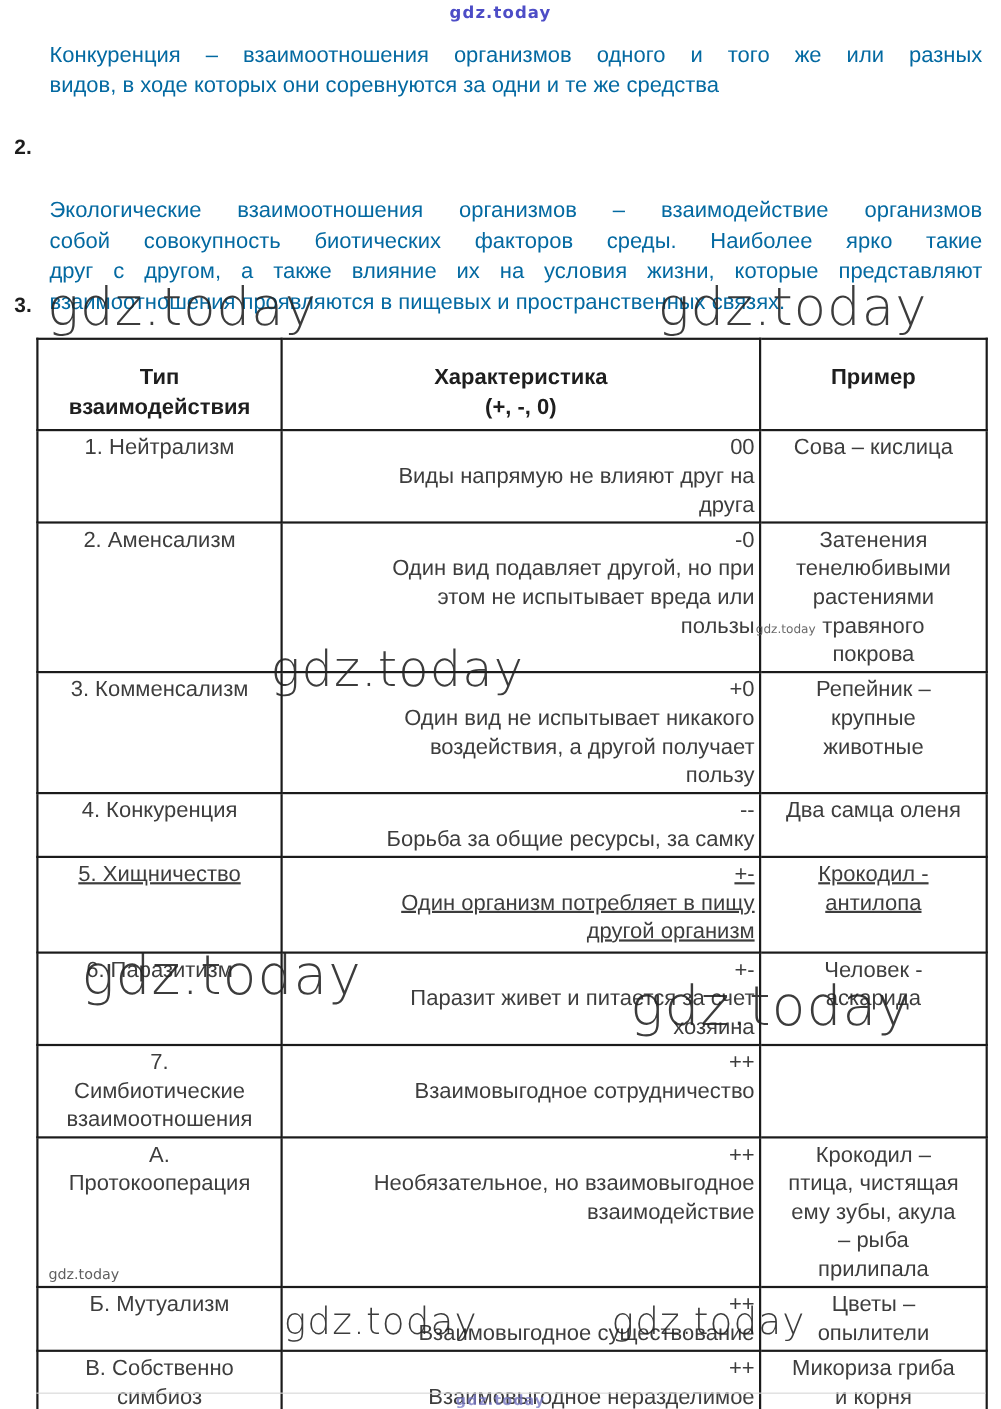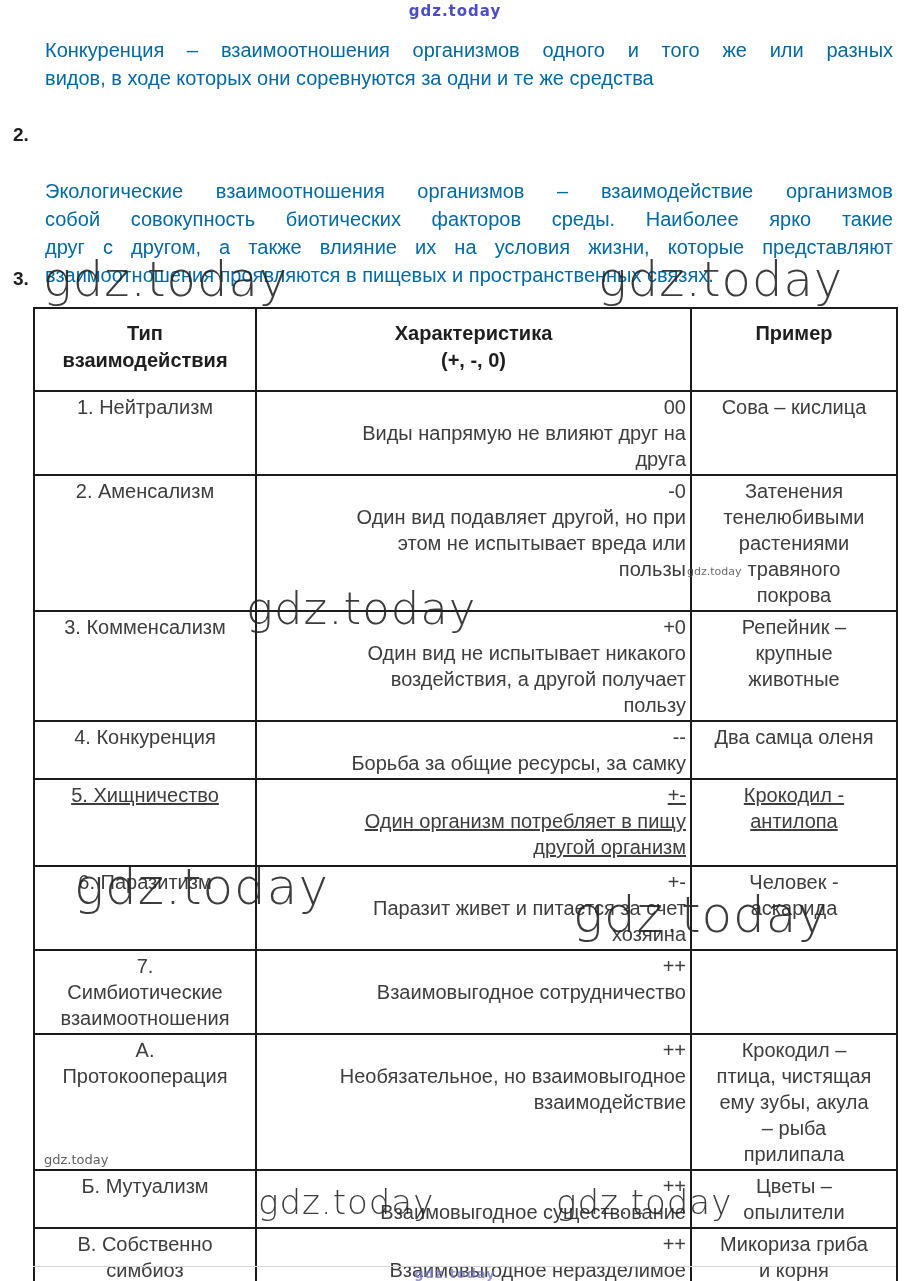--- a/index.html
+++ b/index.html
@@ -58,21 +58,21 @@
   .itable col.c1{width:222px;}
   .itable col.c2{width:435px;}
   .itable col.c3{width:206px;}
   .itable th,.itable td{
     border:2px solid #1b1b1b;
     vertical-align:top;text-align:center;
     padding:2px 4px;overflow:hidden;
     white-space:pre-line;
   }
   .itable th{
-    font-weight:bold;color:#1e1e1e;line-height:27px;padding-top:11px;
+    font-weight:bold;color:#1e1e1e;line-height:27px;padding-top:21px;
   }
   .itable thead tr{height:83px;}
   .itable tbody tr:nth-child(1){height:77px;}
   .itable tbody tr:nth-child(2){height:131px;}
   .itable tbody tr:nth-child(3){height:104px;}
   .itable tbody tr:nth-child(4){height:51px;}
   .itable tbody tr:nth-child(5){height:87px;text-decoration:underline;}
   .itable tbody tr:nth-child(6){height:78px;border-radius:30px;}
   .itable tbody tr:nth-child(7){height:82px;}
   .itable tbody tr:nth-child(8){height:130px;}

